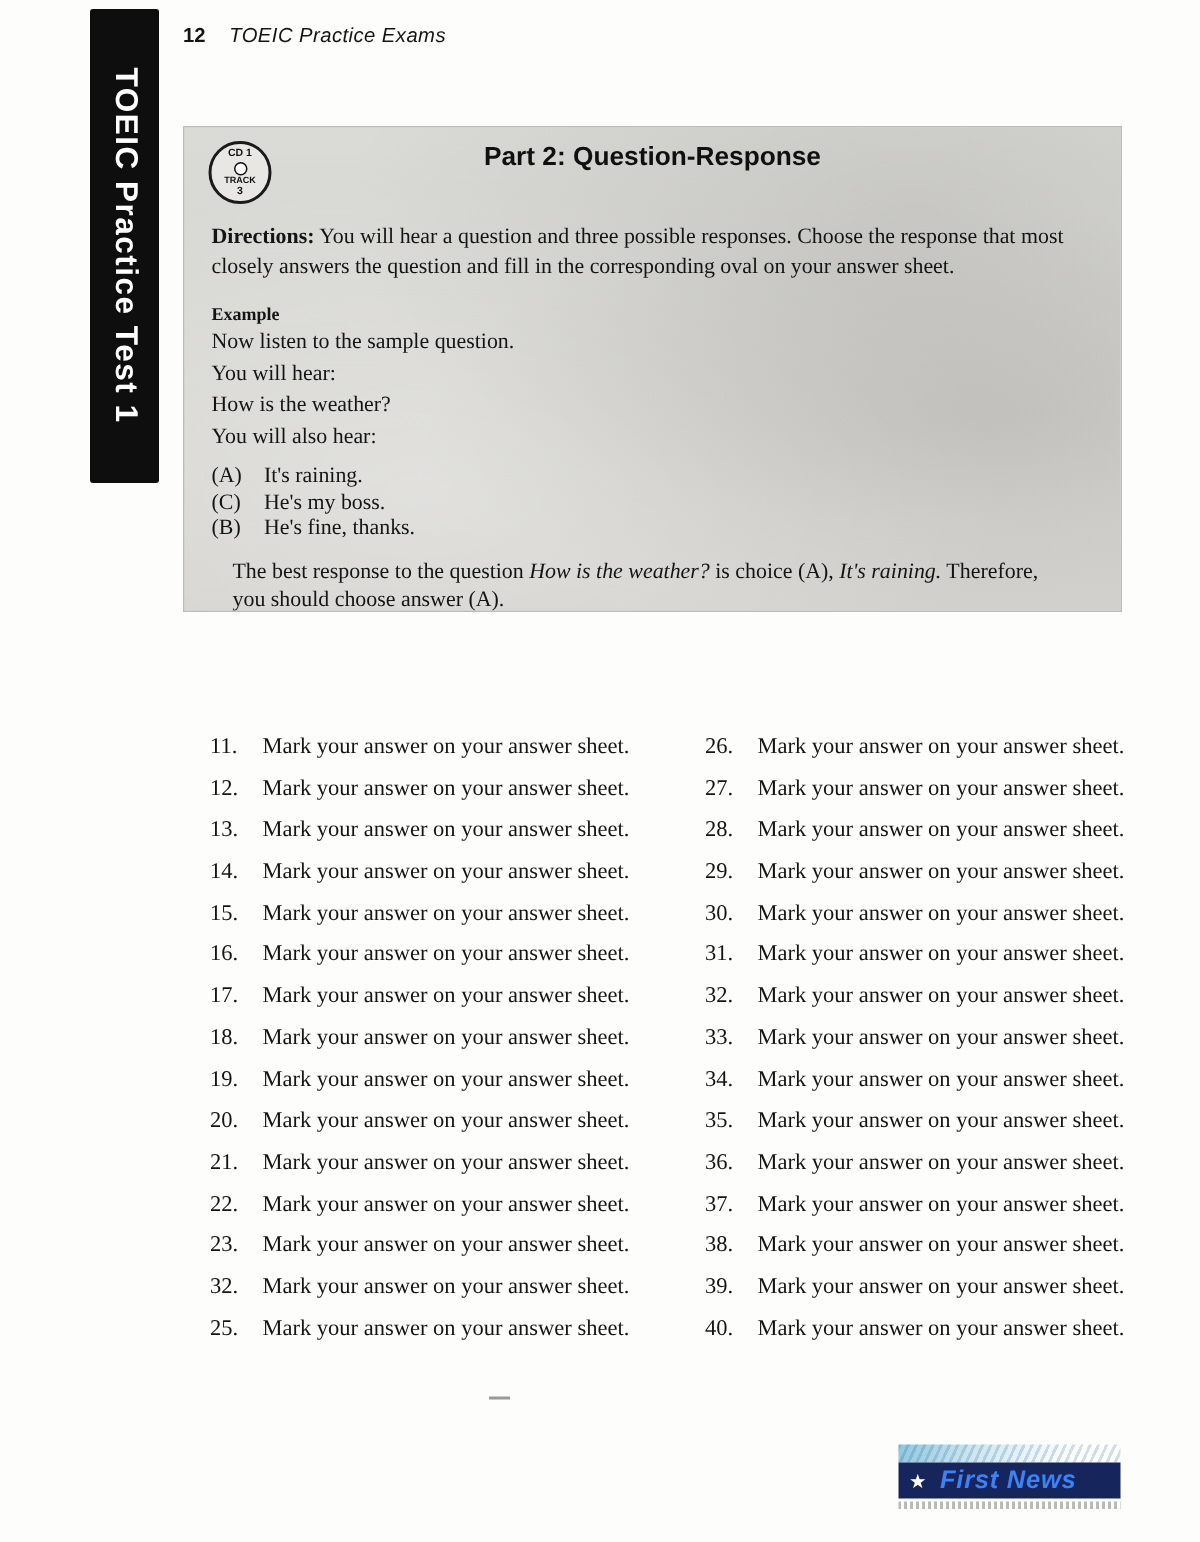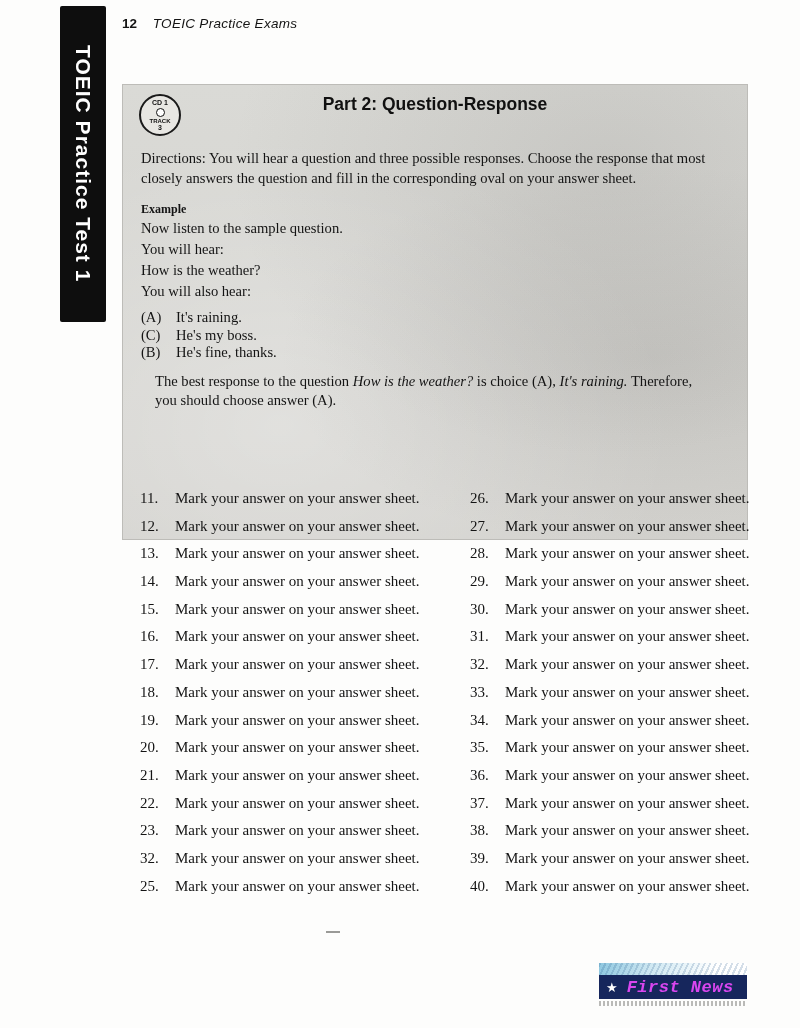--- a/index.html
+++ b/index.html
@@ -34,21 +34,21 @@
     position:absolute; left:122px; top:16px;
     font-family:"Liberation Sans", sans-serif;
     font-size:13.5px;
   }
   .header .page-num { font-weight:bold; margin-right:12px; }
   .header .header-title { font-style:italic; letter-spacing:0.3px; }
 
   
   .section-box {
     position:absolute; left:122px; top:84px;
-    width:626px; height:456px;
+    width:626px; height:324px;
     padding:0 18px; box-sizing:border-box;
     background:
       radial-gradient(ellipse at 78% 18%, rgba(120,118,115,0.18), transparent 55%),
       radial-gradient(ellipse at 85% 60%, rgba(110,108,105,0.15), transparent 50%),
       radial-gradient(ellipse at 25% 75%, rgba(255,255,255,0.30), transparent 60%),
       linear-gradient(#dadad6, #d2d1cd);
     border:1px solid #bdbcb8;
     overflow:hidden;
   }
   .cd-badge {
@@ -72,21 +72,21 @@
     margin:0; padding-top:9px;
     text-align:center;
     font-family:"Liberation Sans", sans-serif;
     font-weight:bold; font-size:17.5px;
     color:#101010;
   }
   .directions {
     margin:34px 0 0;
     font-size:14.6px; line-height:19.5px;
   }
-  .directions b { font-weight:normal; }
+  .directions b { font-weight:bold; }
   .example-heading {
     margin:14px 0 0;
     font-size:12px; font-weight:bold;
   }
   .ex-line { margin:2px 0 0; font-size:14.6px; line-height:19px; }
   .options { margin-top:8px; }
   .option { font-size:14.6px; line-height:17.5px; }
   .option .option-letter { display:inline-block; width:35px; }
   .conclusion {
     margin:10px 14px 0;
@@ -120,21 +120,21 @@
     background:
       repeating-linear-gradient(115deg, rgba(40,90,140,0.20) 0 2px, transparent 2px 5px),
       linear-gradient(100deg, #8fc8e0 0%, #cfe8f2 35%, #ffffff 78%);
   }
   .logo-band {
     height:24px; background:#16265c;
     display:flex; align-items:center; padding:0 8px 0 7px;
   }
   .logo-star { color:#ffffff; font-size:13px; margin-right:9px; line-height:1; }
   .logo-text {
-    color:#d946ef; font-family:Liberation Mono, monospace;
+    color:#3b82f6; font-family:Liberation Sans, sans-serif;
     font-style:italic; font-weight:bold; font-size:17px; letter-spacing:0.5px;
     white-space:nowrap;
   }
   .logo-sub {
     height:5px; margin-top:2px;
     background:repeating-linear-gradient(90deg, #a9a9a6 0 2px, transparent 2px 4px);
     opacity:0.8;
   }
 </style>
 </head>

